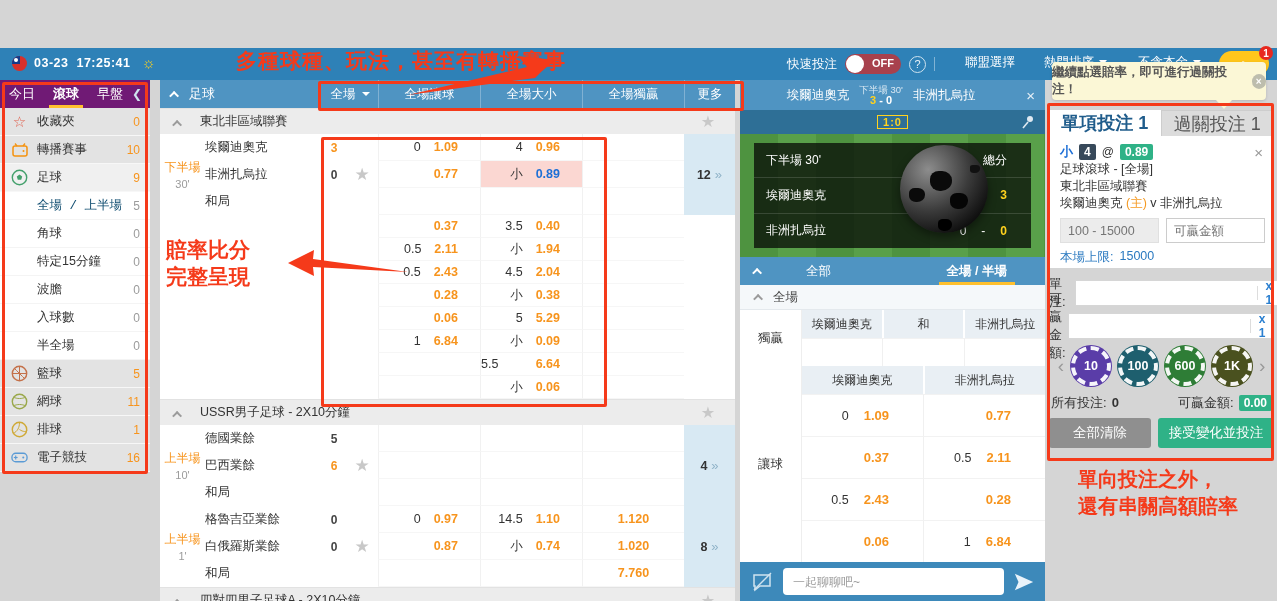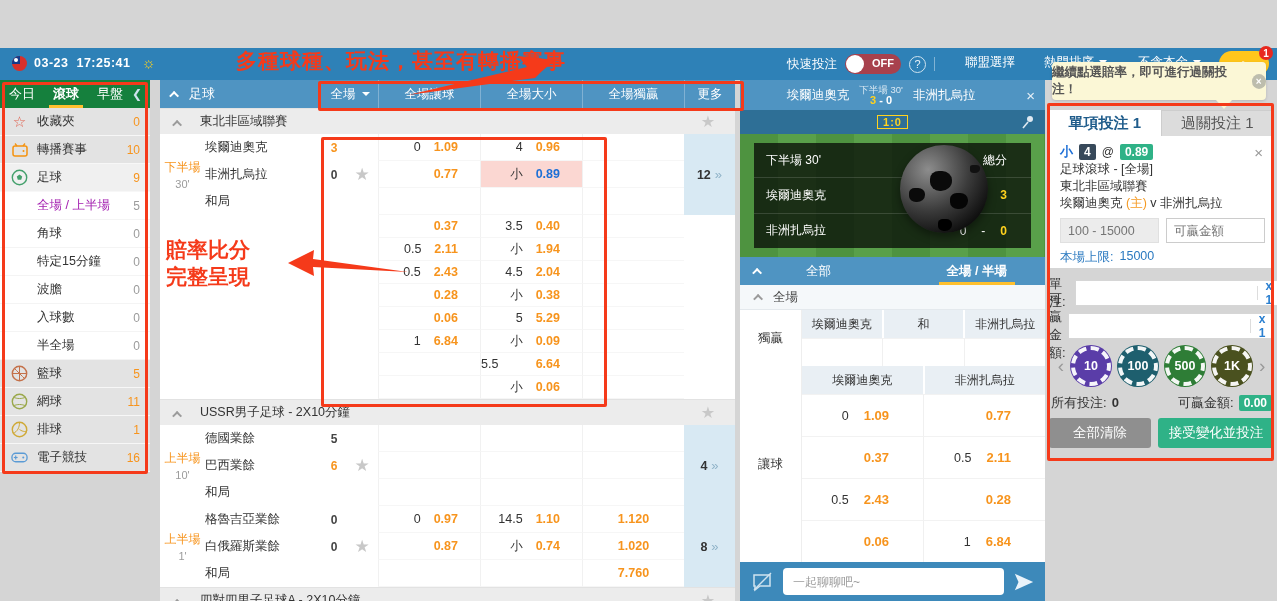--- a/index.html
+++ b/index.html
@@ -37,34 +37,34 @@
   .toggle .knob{position:absolute;left:1px;top:1px;width:18px;height:18px;border-radius:50%;background:#fff;}
   .toggle .tstate{position:absolute;right:7px;top:3px;color:#fff;font-size:11px;font-weight:bold;}
   .helpq{width:17px;height:17px;border-radius:50%;border:1.5px solid #cfe3ef;color:#e8f2f8;font-size:11px;display:flex;align-items:center;justify-content:center;cursor:pointer;}
   .subsep{width:1px;height:14px;background:rgba(255,255,255,.4);}
   .subctrl{position:absolute;top:6px;color:#fff;font-size:12.5px;display:flex;align-items:center;gap:5px;cursor:pointer;}
   .caret{width:0;height:0;border-left:4px solid transparent;border-right:4px solid transparent;border-top:5px solid #fff;display:inline-block;}
   .promo{position:absolute;right:8px;top:3px;width:50px;height:25px;border-radius:13px;background:#ffc61c;display:flex;align-items:center;justify-content:center;color:#fff;font-size:17px;font-weight:bold;cursor:pointer;}
   .promo .badge{position:absolute;right:-4px;top:-5px;width:14px;height:14px;border-radius:50%;background:#e8281e;color:#fff;font-size:10px;display:flex;align-items:center;justify-content:center;font-weight:bold;}
 
   
-  .sbtabs{position:absolute;left:0;top:80px;width:150px;height:28px;background:#15803d;display:flex;align-items:center;color:#fff;font-size:13px;}
+  .sbtabs{position:absolute;left:0;top:80px;width:150px;height:28px;background:#701a75;display:flex;align-items:center;color:#fff;font-size:13px;}
   .sbtab{flex:1;text-align:center;height:100%;display:flex;align-items:center;justify-content:center;position:relative;cursor:pointer;}
   .sbtab.active{font-weight:bold;}
   .sbtab.active:after{content:"";position:absolute;left:50%;transform:translateX(-50%);bottom:0;width:34px;height:3px;background:#ffc02e;}
   .sbcollapse{width:18px;color:#cfe3ef;font-size:12px;cursor:pointer;}
   #sb-items{position:absolute;left:0;top:108px;width:150px;}
   .sbrow{height:28px;display:flex;align-items:center;font-size:12.5px;color:#333;cursor:pointer;}
   .sbrow.main{background:#e3e3e3;border-bottom:1px solid #f7f7f7;}
   .sbrow.main.selected{background:#f0f0f0;}
   .sbrow.sub{background:#fff;border-bottom:1px solid #f4f4f4;}
   .sbrow .sbicon{width:17px;height:17px;margin-left:11px;display:flex;align-items:center;justify-content:center;}
   .sbrow .sblabel{margin-left:9px;}
   .sbrow.sub .sblabel{margin-left:37px;}
-  .sbrow.sub.active .sblabel{color:#a21caf;}
+  .sbrow.sub.active .sblabel{color:#0c4a6e;font-family:Liberation Mono, monospace;}
   .sbrow .sbcount{margin-left:auto;margin-right:10px;font-size:12px;}
   .cnt-hot{color:#f7941d;} .cnt-dim{color:#9b9b9b;}
 
   
   #board{position:absolute;left:160px;top:80px;width:575px;height:521px;background:#fff;overflow:hidden;}
   .bh{display:grid;grid-template-columns:45px 117px 24px 32px 102px 102px 102px 51px;height:28px;background:#4f94c2;color:#fff;font-size:12.5px;}
   .bh .bhcell{display:flex;align-items:center;justify-content:center;gap:6px;}
   .bh .bhtitle{grid-column:1/3;justify-content:flex-start;padding-left:12px;gap:10px;font-size:13px;}
   .bh .bhfull{grid-column:3/5;}
   .bh .sep{border-left:1px solid rgba(255,255,255,.28);}
@@ -132,21 +132,21 @@
   .mcell .line{color:#333;} .mcell .val{color:#f7941d;font-weight:bold;font-size:13px;}
   .chatbar{position:absolute;left:0;bottom:0;width:100%;height:39px;background:#3d89ba;display:flex;align-items:center;gap:9px;padding:0 10px;}
   .chatbar input{flex:1;height:27px;border:none;border-radius:4px;padding:0 10px;font-size:12px;color:#555;outline:none;}
   .chatbar input::placeholder{color:#9a9a9a;}
 
   
   .tooltip{position:absolute;left:1052px;top:62px;width:214px;height:38px;background:#fbf7d6;border-radius:4px;display:flex;align-items:center;justify-content:center;gap:7px;font-size:12.5px;font-weight:bold;color:#555;box-shadow:0 1px 3px rgba(0,0,0,.15);}
   .tooltip .tclose{width:15px;height:15px;border-radius:50%;background:#bdbdad;color:#fff;font-size:10px;display:flex;align-items:center;justify-content:center;cursor:pointer;}
   .ttail{position:absolute;left:1216px;top:100px;width:0;height:0;border-left:8px solid transparent;border-right:8px solid transparent;border-top:9px solid #fbf7d6;}
   .sliptabs{position:absolute;left:1049px;top:110px;width:225px;height:26px;display:flex;}
-  .sliptab{flex:1;display:flex;align-items:center;justify-content:center;font-size:15px;cursor:pointer;text-align:center;}
+  .sliptab{flex:1;display:flex;align-items:center;justify-content:center;font-size:18px;cursor:pointer;text-align:center;}
   .sliptab.active{background:#fff;color:#1f5c8b;font-weight:bold;}
   .sliptab.inactive{background:#dcdcdc;color:#555;border:1px solid #cdcdcd;border-bottom:none;}
   .slipcard{position:absolute;left:1049px;top:136px;width:225px;height:132px;background:#fff;padding:7px 11px;}
   .selrow{display:flex;align-items:center;gap:6px;}
   .selrow .pick{color:#1d6fd6;font-size:13px;font-weight:bold;}
   .bdg{color:#fff;font-size:12px;font-weight:bold;border-radius:2px;padding:1px 5px;}
   .bdg.dark{background:#37495a;} .bdg.green{background:#2fb287;}
   .selrow .at{color:#333;font-size:12px;}
   .selrow .x{margin-left:auto;color:#999;font-size:15px;cursor:pointer;}
   .sline{font-size:12.5px;color:#333;line-height:17px;}
@@ -705,21 +705,21 @@
         <span class="dv"></span>
         <span class="mult">x 1</span>
       </div>
   </div>
 
   <div class="chipsrow">
     <span class="chiparrow">‹</span>
     <span id="chips" style="display:flex;gap:7px">
         <div class="chip" style="background: rgb(90, 61, 168); box-shadow: rgb(90, 61, 168) 0px 0px 0px 1px;">10</div>
         <div class="chip" style="background: rgb(30, 95, 110); box-shadow: rgb(30, 95, 110) 0px 0px 0px 1px;">100</div>
-        <div class="chip" style="background: rgb(46, 125, 54); box-shadow: rgb(46, 125, 54) 0px 0px 0px 1px;">500</div>
+        <div class="chip" style="background: rgb(46, 125, 54); box-shadow: rgb(46, 125, 54) 0px 0px 0px 1px;">600</div>
         <div class="chip" style="background: rgb(74, 81, 31); box-shadow: rgb(74, 81, 31) 0px 0px 0px 1px;">1K</div>
       </span>
     <span class="chiparrow">›</span>
   </div>
 
   <div class="totalsrow">
     <span><span>所有投注:</span><b>0</b></span>
     <span class="pr">
         <span>可贏金額:</span>
         <span class="bdg green">0.00</span>
@@ -742,14 +742,18 @@
     </svg>
 
   <div class="ann" id="ann-mid">
       <div>賠率比分</div>
       <div>完整呈現</div>
     </div>
   <svg class="annarrow" style="left:288px;top:248px" width="122" height="32">
       <polygon points="0,15 26,2 25,11 120,24 25,19 26,28" fill="#f53a1a"></polygon>
     </svg>
 
+  <div class="ann" id="ann-bot">
+      <div>單向投注之外，</div>
+      <div>還有串關高額賠率</div>
+    </div>
 
 </div>
 
 </body></html>

